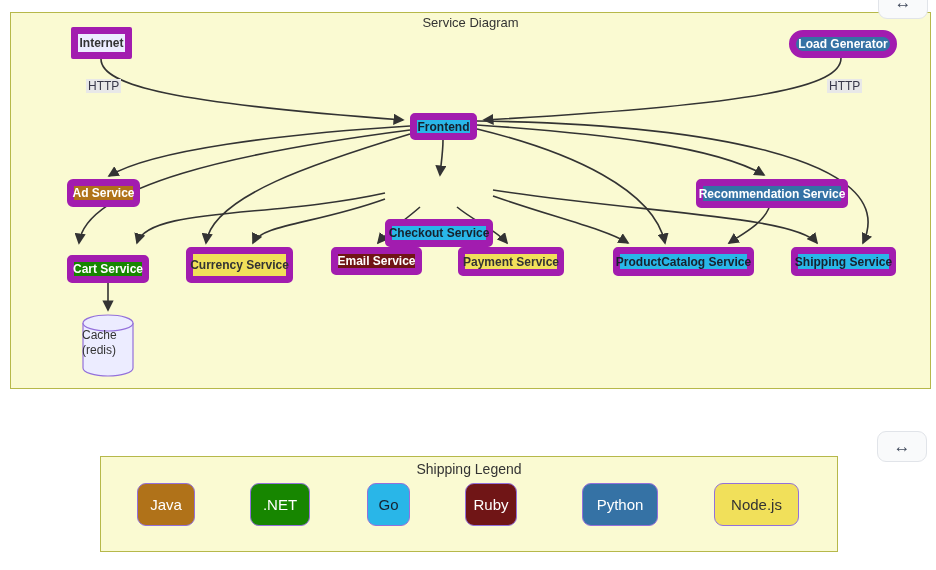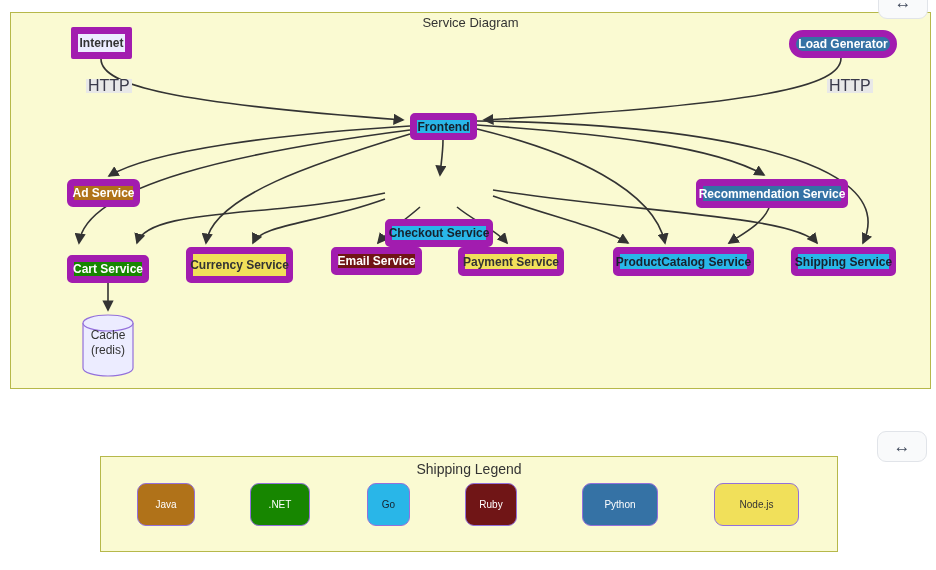--- a/index.html
+++ b/index.html
@@ -11,34 +11,34 @@
   .panel-title{position:absolute;text-align:center;color:#333333;font-size:13px;}
   .edges{position:absolute;left:0;top:0;width:936px;height:570px;pointer-events:none;}
   .node{
     position:absolute;box-sizing:border-box;border:7px solid #a21caf;border-radius:5px;
     display:flex;align-items:center;justify-content:center;
     font-size:12px;white-space:nowrap;color:#333;font-weight:bold;
   }
   .node.square{border-radius:2px;}
   .node.stadium{border-radius:15px;}
   .edge-label{
-    position:absolute;background:#e8e8e8;color:#39394a;font-size:16px;
+    position:absolute;background:#e8e8e8;color:#39394a;font-size:12px;
     padding:0 2px;line-height:14px;
   }
   .cylinder{position:absolute;}
   .cylinder svg{position:absolute;left:0;top:0;}
   .cyl-text{
     position:absolute;left:0;top:14px;width:100%;text-align:center;
     font-size:12px;line-height:15px;color:#333333;
   }
   .legend-item{
     position:absolute;top:483px;height:43px;box-sizing:border-box;
     border:1.5px solid #9370DB;border-radius:9px;
     display:flex;align-items:center;justify-content:center;
-    font-size:10px;
+    font-size:15px;
   }
   .legend-title{position:absolute;left:100px;top:461px;width:738px;text-align:center;color:#333333;font-size:14px;}
   .expand-btn{
     position:absolute;width:50px;height:32px;box-sizing:border-box;
     background:#f9fafb;border:1px solid #e1e4e9;border-radius:9px;
     display:flex;align-items:center;justify-content:center;
     color:#434c5e;font-size:17px;cursor:pointer;
   }
 </style>
 </head>
@@ -96,21 +96,21 @@
   <div class="node" style="left: 186px; top: 247px; width: 107px; height: 36px; background-color: rgb(241, 224, 90); color: rgb(51, 51, 51);">Currency Service</div>
 
   <div class="node" style="left: 331px; top: 247px; width: 91px; height: 28px; background-color: rgb(112, 21, 22); color: rgb(255, 255, 255);">Email Service</div>
 
   <div class="node" style="left: 458px; top: 247px; width: 106px; height: 29px; background-color: rgb(241, 224, 90); color: rgb(51, 51, 51);">Payment Service</div>
 
   <div class="node" style="left: 613px; top: 247px; width: 141px; height: 29px; background-color: rgb(41, 182, 232); color: rgb(22, 34, 46);">ProductCatalog Service</div>
 
   <div class="node" style="left: 791px; top: 247px; width: 105px; height: 29px; background-color: rgb(41, 182, 232); color: rgb(22, 34, 46);">Shipping Service</div>
 
-  <div class="cylinder" style="left:82px;top:314px;width:32px;height:64px;padding-left:20px;">
+  <div class="cylinder" style="left:82px;top:314px;width:32px;height:64px;">
     <svg width="52" height="64" viewBox="0 0 52 64">
       <path d="M1,9 v45 a25,8 0 0 0 50,0 v-45" fill="#ececff" stroke="#9370DB" stroke-width="1.2"></path>
       <ellipse cx="26" cy="9" rx="25" ry="8" fill="#ececff" stroke="#9370DB" stroke-width="1.2"></ellipse>
     </svg>
     <div class="cyl-text">
       <div>Cache</div>
       <div>(redis)</div>
     </div>
   </div>
 

